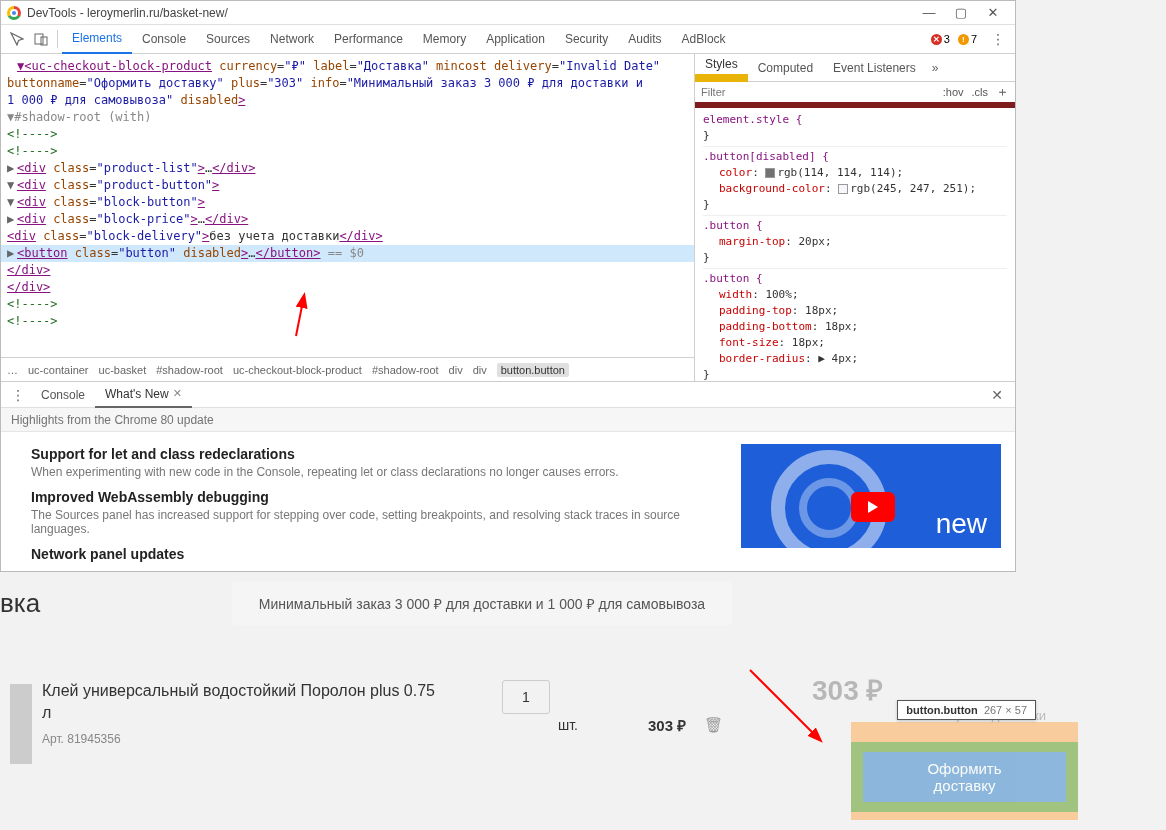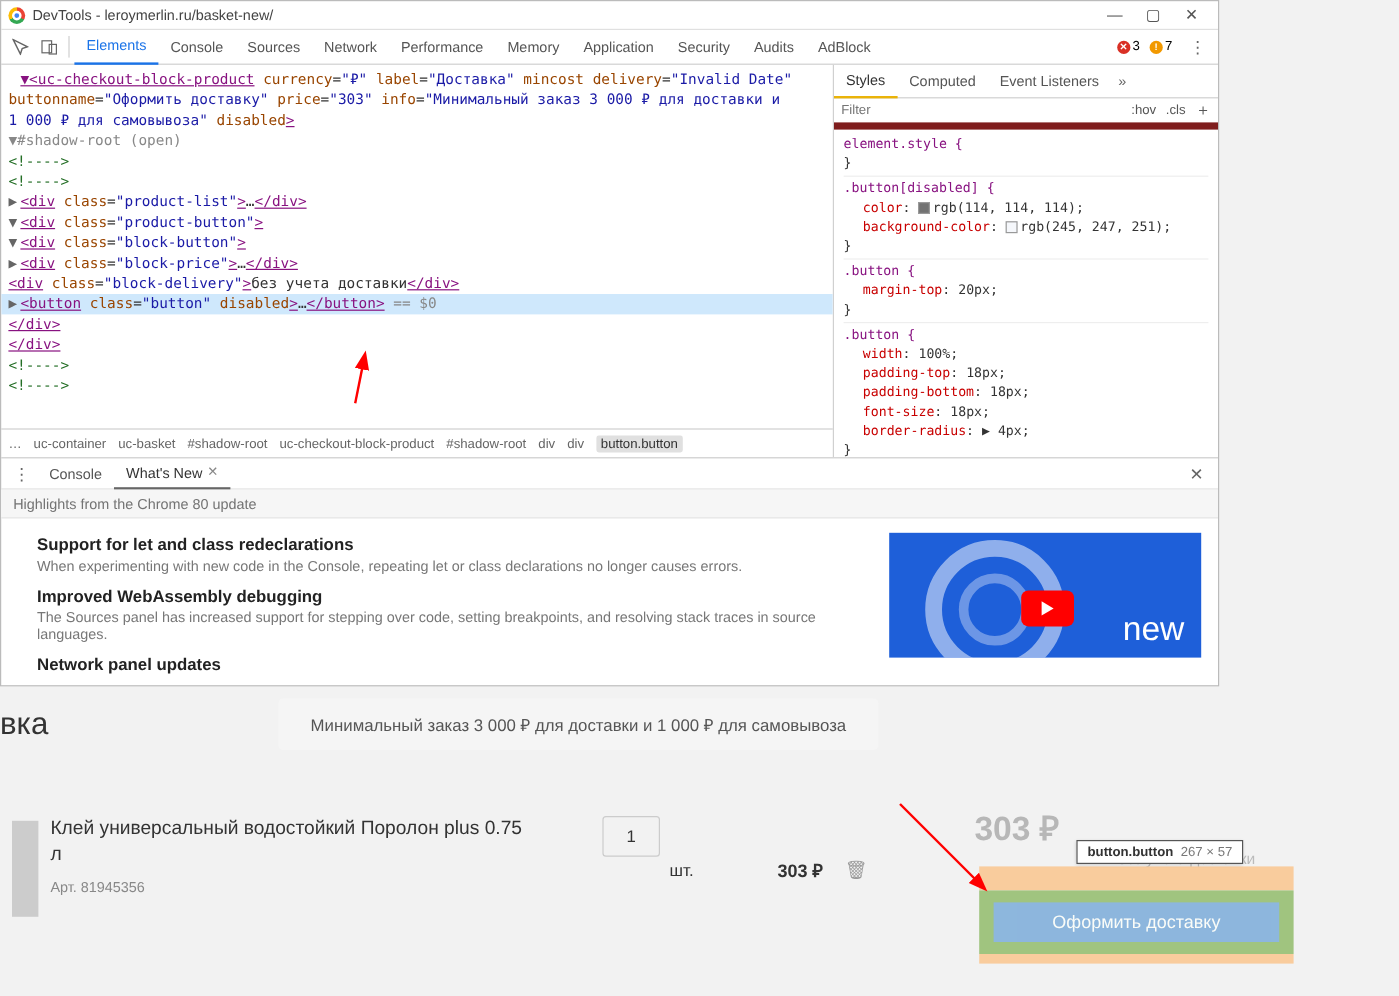--- a/index.html
+++ b/index.html
@@ -40,21 +40,21 @@
   .arrow{color:#666; display:inline-block; width:10px;}
   .shadow-root{color:#888;}
 
   
   .breadcrumb-bar{height:24px; border-top:1px solid #d0d0d0; display:flex; align-items:center; font-size:11px; color:#666; padding:0 6px; gap:10px; overflow:hidden;}
   .breadcrumb-bar .crumb{white-space:nowrap;} .breadcrumb-bar .crumb.sel{background:#e0e0e0; padding:1px 4px; border-radius:2px; color:#333;}
 
   
   .styles-tabs{height:28px; display:flex; align-items:center; border-bottom:1px solid #d0d0d0; font-size:12px;}
   .styles-tabs .stab{padding:0 10px; color:#555; height:28px; display:flex; align-items:center;}
-  .styles-tabs .stab.active{color:#333; border-bottom:2px solid #eab308;}
+  .styles-tabs .stab.active{color:#333; border-bottom:8px solid #eab308;}
   .styles-tabs .more{padding:0 6px; color:#666;}
   .filter-row{height:26px; display:flex; align-items:center; border-bottom:6px solid #7f1d1d; font-size:11px; color:#777; padding:0 6px; gap:8px;}
   .filter-row input{border:none; flex:1; font-size:11px; outline:none;}
   .filter-row .cls{color:#555;} .filter-row .plus{font-size:13px; color:#555;}
   .css-rules{flex:1; overflow:auto; font-family:Consolas,Menlo,monospace; font-size:11px; padding:2px 8px; line-height:16px;}
   .sel{color:#881280;} .prop{color:#c80000; padding-left:16px;} .val{color:#333;} .brace{color:#333;} .swatch{display:inline-block;width:10px;height:10px;border:1px solid #999;vertical-align:middle;margin-right:2px;} .rule-block{border-bottom:1px solid #eee; padding:2px 0;}
 
   
   .drawer{height:190px; border-top:1px solid #ccc; display:flex; flex-direction:column; position:relative;}
   .drawer-tabs{height:26px; display:flex; align-items:center; font-size:12px; padding:0 4px; border-bottom:1px solid #e0e0e0;}
@@ -85,21 +85,21 @@
   .qty-box{width:48px; height:34px; border:1px solid #ccc; border-radius:3px; text-align:center; font-size:14px; color:#333; display:flex; align-items:center; justify-content:center; margin-left:60px;}
   .qty-unit{margin-left:8px; font-size:14px; color:#333; align-self:center; margin-top:6px;}
   .row-price{margin-left:70px; font-size:15px; font-weight:bold; color:#333; align-self:center; margin-top:6px;}
   .trash{margin-left:18px; color:#999; font-size:15px; align-self:center; margin-top:6px;}
 
   
   .checkout-side{position:absolute; right:54px; top:670px; width:300px;}
   .big-price{font-size:28px; font-weight:bold; color:#888; opacity:0.55;}
   .tooltip-box{position:absolute; right:130px; top:700px; background:#fff; border:1px solid #555; padding:3px 8px; font-size:11px; color:#333; z-index:5; white-space:nowrap; box-shadow:0 1px 3px rgba(0,0,0,0.2);}
   .tooltip-box b{font-weight:bold;}
-  .highlight-stack{position:absolute; right:88px; top:722px; width:262px;}
+  .highlight-stack{position:absolute; right:88px; top:722px; width:227px;}
   .hl-margin{background:#f9cc9d; height:20px;}
   .hl-content{background:#a0c47f; padding:10px 12px; display:flex; align-items:center; justify-content:center;}
   .hl-inner{background:#8cb6e3; color:#fff; font-size:15px; padding:8px 40px; width:100%; text-align:center; opacity:0.95;}
   .hl-margin2{background:#f9cc9d; height:8px;}
   .under-text{position:absolute; right:120px; top:708px; color:#bbb; font-size:13px;}
 
   
   .arrow-red{position:absolute; z-index:20;}
   svg{display:block;}
 </style>
@@ -193,23 +193,23 @@
         <span>7</span>
       </span>
     <span class="kebab">⋮</span>
   </div>
 
   <div class="mid-split">
 
     <div class="elements-pane">
       <div class="dom-tree">
         <div class="line ind0"><span class="arrow"></span><span class="tag-tok">▼&lt;uc-checkout-block-product</span> <span class="attrname">currency</span>=<span class="attrval">"₽"</span> <span class="attrname">label</span>=<span class="attrval">"Доставка"</span> <span class="attrname">mincost delivery</span>=<span class="attrval">"Invalid Date"</span></div>
-        <div class="line ind0"><span class="attrname">buttonname</span>=<span class="attrval">"Оформить доставку"</span> <span class="attrname">price</span>=<span class="attrval">"303"</span> <span class="attrname">info</span>=<span class="attrval">"Минимальный заказ 3 000 ₽ для доставки и</span></div>
+        <div class="line ind0"><span class="attrname">buttonname</span>=<span class="attrval">"Оформить доставку"</span> <span class="attrname">plus</span>=<span class="attrval">"303"</span> <span class="attrname">info</span>=<span class="attrval">"Минимальный заказ 3 000 ₽ для доставки и</span></div>
         <div class="line ind0"><span class="attrval">1 000 ₽ для самовывоза"</span> <span class="attrname">disabled</span><span class="tag-tok">&gt;</span></div>
-        <div class="line ind1"><span class="shadow-root">▼#shadow-root (open)</span></div>
+        <div class="line ind1"><span class="shadow-root">▼#shadow-root (with)</span></div>
         <div class="line ind2"><span class="cmt">&lt;!----&gt;</span></div>
         <div class="line ind2"><span class="cmt">&lt;!----&gt;</span></div>
         <div class="line ind2"><span class="arrow">▶</span><span class="tag-tok">&lt;div</span> <span class="attrname">class</span>=<span class="attrval">"product-list"</span><span class="tag-tok">&gt;</span>…<span class="tag-tok">&lt;/div&gt;</span></div>
         <div class="line ind2"><span class="arrow">▼</span><span class="tag-tok">&lt;div</span> <span class="attrname">class</span>=<span class="attrval">"product-button"</span><span class="tag-tok">&gt;</span></div>
         <div class="line ind3"><span class="arrow">▼</span><span class="tag-tok">&lt;div</span> <span class="attrname">class</span>=<span class="attrval">"block-button"</span><span class="tag-tok">&gt;</span></div>
         <div class="line ind4"><span class="arrow">▶</span><span class="tag-tok">&lt;div</span> <span class="attrname">class</span>=<span class="attrval">"block-price"</span><span class="tag-tok">&gt;</span>…<span class="tag-tok">&lt;/div&gt;</span></div>
         <div class="line ind4"><span class="tag-tok">&lt;div</span> <span class="attrname">class</span>=<span class="attrval">"block-delivery"</span><span class="tag-tok">&gt;</span>без учета доставки<span class="tag-tok">&lt;/div&gt;</span></div>
         <div class="line ind4 sel-line"><span class="arrow">▶</span><span class="tag-tok">&lt;button</span> <span class="attrname">class</span>=<span class="attrval">"button"</span> <span class="attrname">disabled</span><span class="tag-tok">&gt;</span>…<span class="tag-tok">&lt;/button&gt;</span> <span class="eqzero">== $0</span></div>
         <div class="line ind3"><span class="tag-tok">&lt;/div&gt;</span></div>
         <div class="line ind2"><span class="tag-tok">&lt;/div&gt;</span></div>

